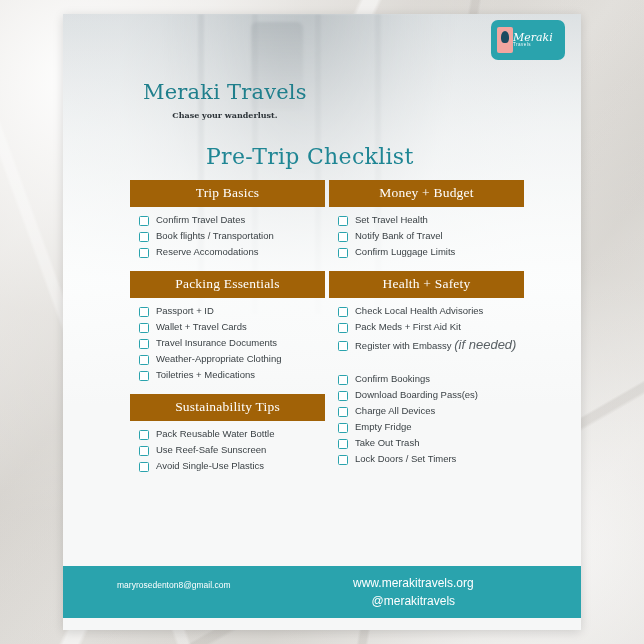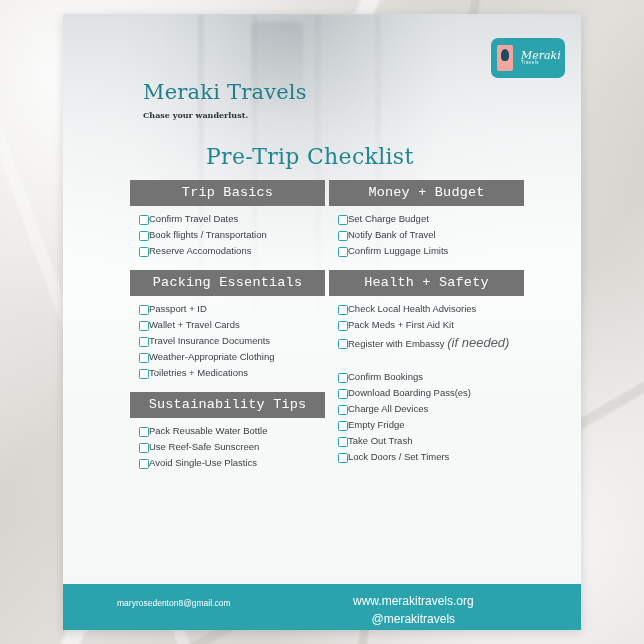--- a/index.html
+++ b/index.html
@@ -75,27 +75,27 @@
   }
   .photo-wash {
     position: absolute;
     left: 0; top: 0; width: 518px; height: 560px;
     background: linear-gradient(180deg, rgba(248,249,249,0.30) 0%, rgba(250,251,251,0.62) 25%, rgba(252,253,253,0.92) 48%, #f7f8f8 70%, #f7f8f8 100%);
   }
 
   
   .logo-badge {
     position: absolute;
-    right: 16px; top: 24px;
+    right: 16px; top: 6px;
     width: 74px; height: 40px;
     background: #2aa3ad;
     border-radius: 7px;
     display: flex;
     align-items: center;
-    gap: 8px;
+    gap: 0;
     padding: 0 6px;
     box-sizing: border-box;
   }
   .logo-badge .lmark {
     width: 16px; height: 26px;
     background: #f2a6a0;
     border-radius: 2px;
     position: relative;
     flex: 0 0 auto;
   }
@@ -133,20 +133,21 @@
     font-size: 21px;
     color: #1f7f8c;
     letter-spacing: 0.2px;
   }
   .brand-tag {
     margin-top: 6px;
     font-family: "DejaVu Serif", serif;
     font-weight: bold;
     font-size: 8px;
     color: #2c3338;
+    text-align: center;
   }
 
   .doc-title {
     position: absolute;
     left: 143px; top: 130px;
     font-family: "DejaVu Serif", serif;
     font-size: 22px;
     color: #1f8694;
     letter-spacing: 0.3px;
   }
@@ -155,33 +156,34 @@
   .col {
     position: absolute;
     width: 195px;
   }
   .col-left  { left: 67px;  top: 166px; }
   .col-right { left: 266px; top: 166px; }
 
   .section { margin-bottom: 13px; }
 
   .sec-head {
-    background: #737373;
+    background: #a16207;
     color: #ffffff;
     text-align: center;
-    font-family: Liberation Mono, monospace;
+    font-family: Liberation Serif, serif;
     font-size: 13.5px;
     padding: 5px 0 6px;
     letter-spacing: 0.2px;
   }
   .sec-body { padding: 7px 0 0 9px; }
 
   .item {
     display: flex;
     align-items: center;
+    gap: 7px;
     margin-bottom: 4px;
   }
   .box {
     width: 8px; height: 8px;
     border: 1.3px solid #2aa3ad;
     border-radius: 1.5px;
     flex: 0 0 auto;
     margin-top: 2px;
     background: #ffffff;
   }
@@ -201,22 +203,22 @@
     position: absolute;
     left: 0; right: 0; top: 552px;
     text-align: center;
     font-family: "DejaVu Serif", serif;
     font-weight: bold;
     font-size: 10.5px;
     color: #1f8694;
   }
   .footer-bar {
     position: absolute;
-    left: 0; bottom: 0;
-    width: 518px; height: 46px;
+    left: 0; bottom: 12px;
+    width: 518px; height: 52px;
     background: #2aa3ad;
     color: #ffffff;
   }
   .footer-left {
     position: absolute;
     left: 54px; top: 14px;
     font-size: 8.5px;
   }
   .footer-right {
     position: absolute;
@@ -316,21 +318,21 @@
 
     </div>
 
     <div class="col col-right">
 
       <div class="section">
         <div class="sec-head">Money + Budget</div>
         <div class="sec-body">
           <div class="item">
             <span class="box"></span>
-            <span class="item-label">Set Charge Budget</span>
+            <span class="item-label">Set Travel Health</span>
           </div>
           <div class="item">
             <span class="box"></span>
             <span class="item-label">Notify Bank of Travel</span>
           </div>
           <div class="item">
             <span class="box"></span>
             <span class="item-label">Confirm Luggage Limits</span>
           </div>
         </div>

